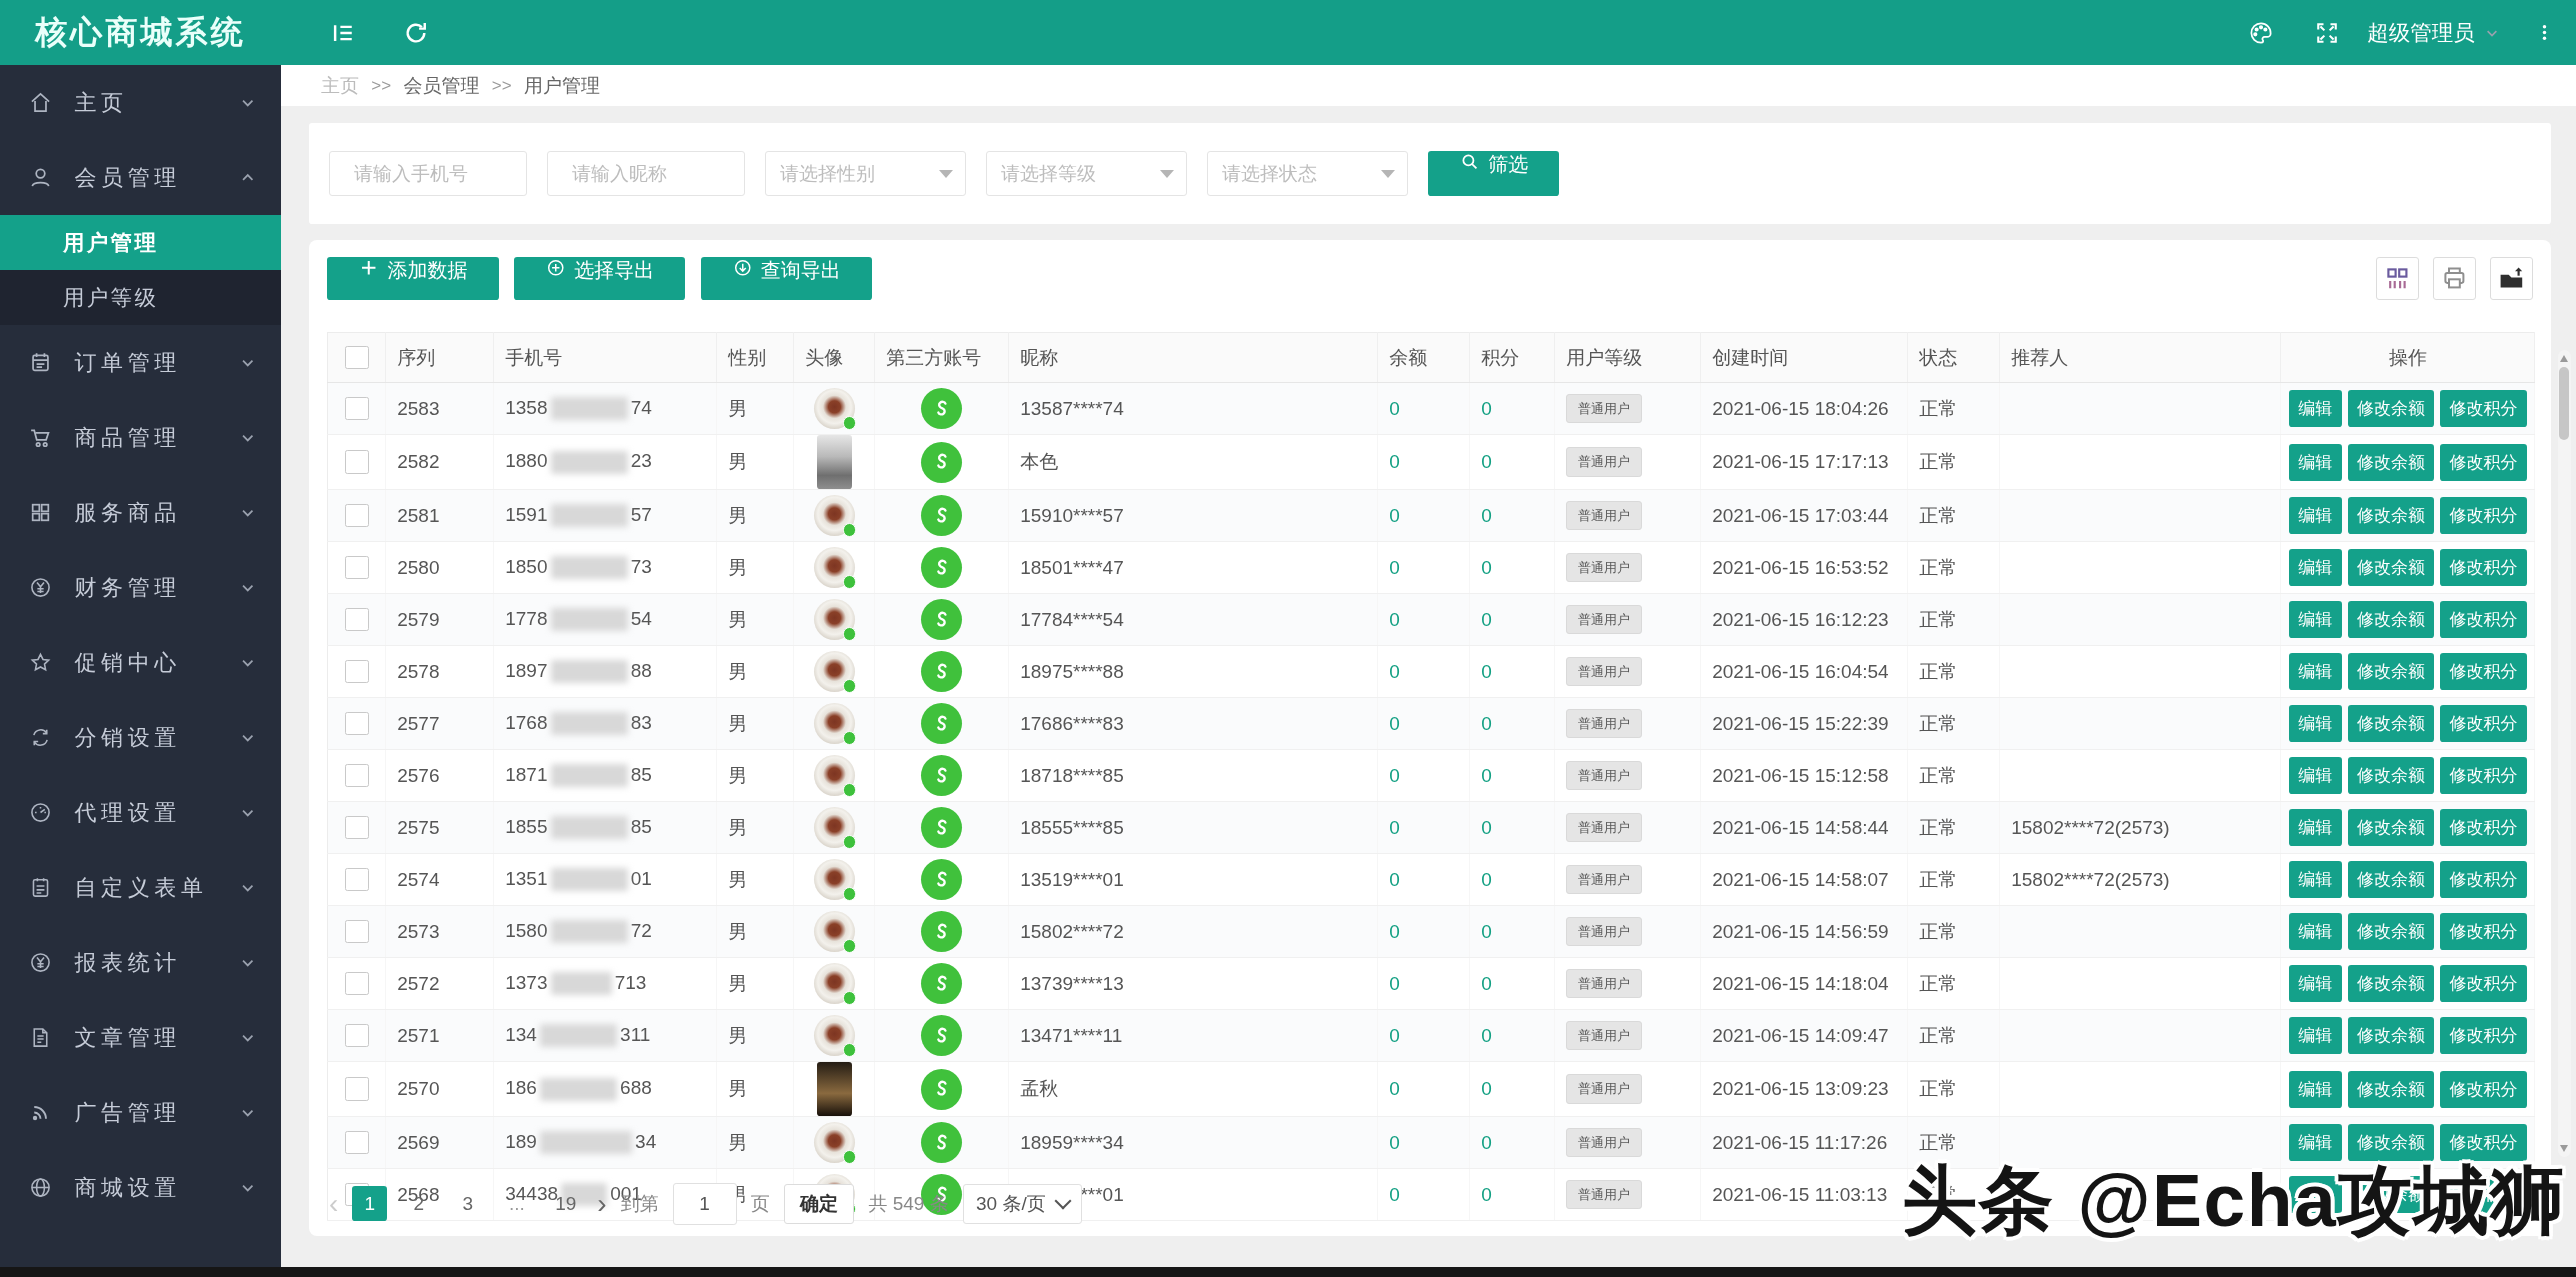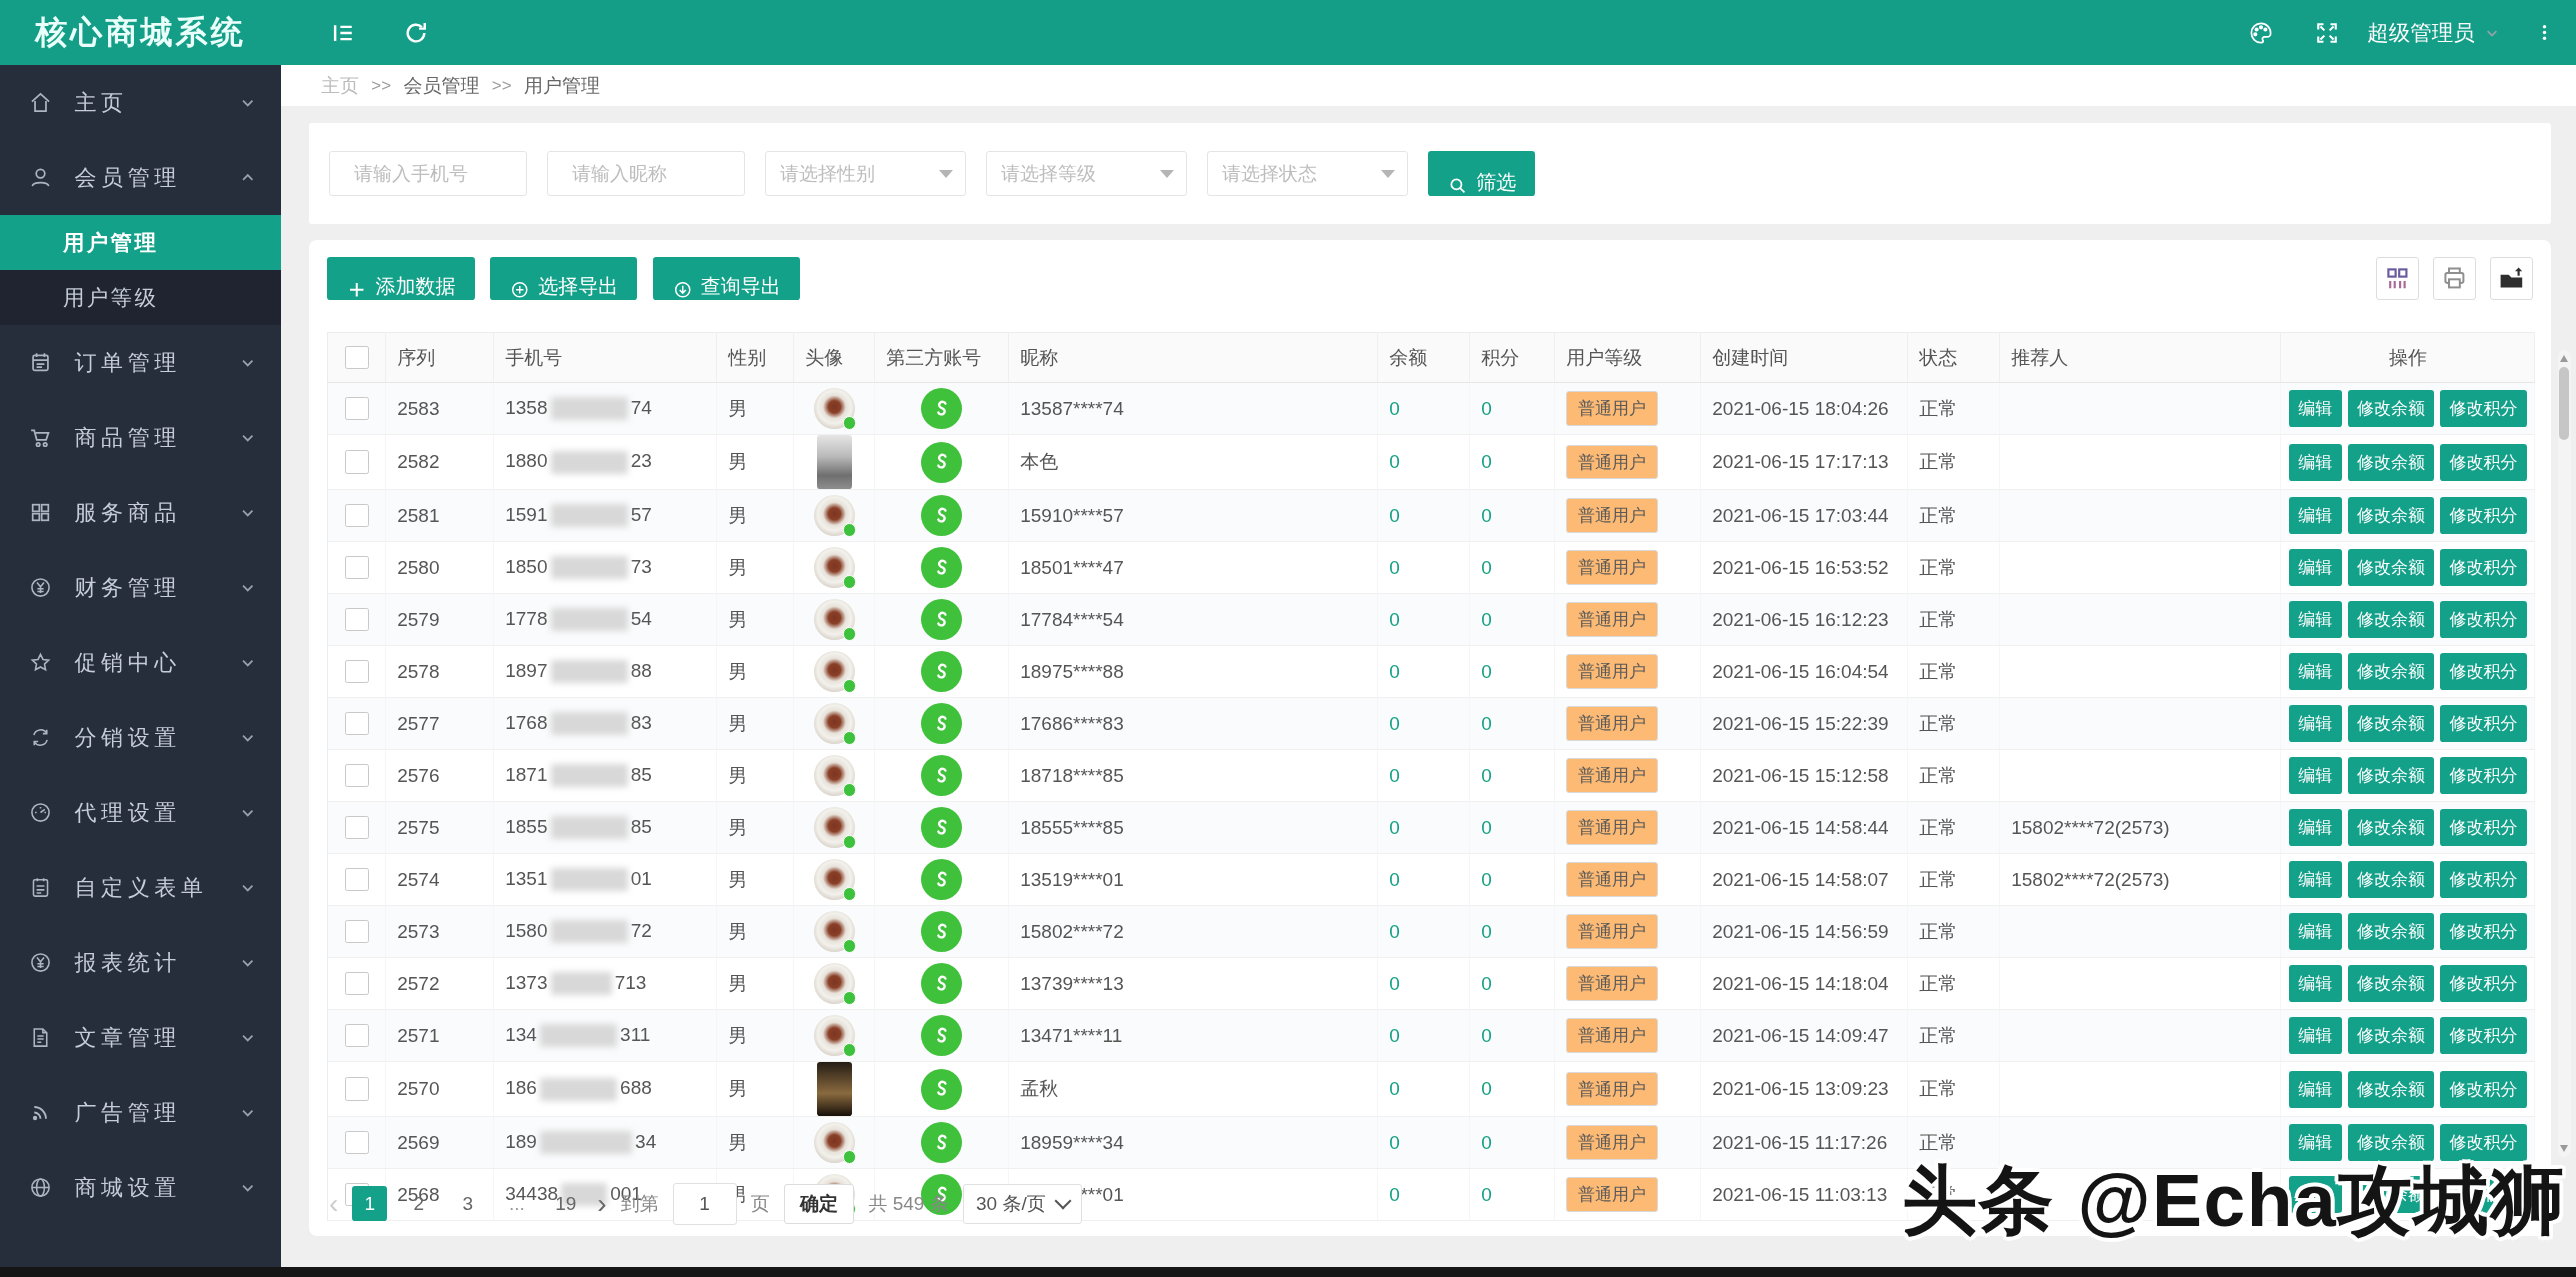--- a/index.html
+++ b/index.html
@@ -35,43 +35,43 @@
   .breadcrumb .crumb{color:#666;cursor:pointer}
   .breadcrumb .sep{color:#9a9a9a;font-size:17px}
 
   .filter-card{position:absolute;left:28px;right:24.6px;top:58px;height:101px;background:#fff;border-radius:3.1px;
                display:flex;align-items:center;padding:0 20px;gap:20px;box-sizing:border-box}
   .tin{width:198px;height:45px;border:0.8px solid #e4e4e4;border-radius:3.1px;padding:0 24px;font-size:19px;color:#666;outline:none;box-sizing:border-box}
   .tin::placeholder{color:#bdbdbd}
   .sel{width:201px;height:45px;border:0.8px solid #e4e4e4;border-radius:3.1px;background:#fff;display:flex;align-items:center;
        justify-content:space-between;padding:0 12.3px 0 14px;font-size:19px;color:#bdbdbd;cursor:pointer;box-sizing:border-box}
   .caret{width:0;height:0;border-left:7px solid transparent;border-right:7px solid transparent;border-top:8.5px solid #b5b5b5}
-  .btn-accent{background:#14a18a;color:#fff;border:none;border-radius:3.1px;height:45px;padding:0 19px;font-size:20px;
-              display:flex;align-items:flex-end;gap:7.7px;cursor:pointer;font-family:inherit}
+  .btn-accent{background:#14a18a;color:#fff;border:none;border-radius:3.1px;height:45px;padding:0 31px;font-size:20px;
+              display:flex;align-items:flex-start;gap:7.7px;cursor:pointer;font-family:inherit}
   .bicon{width:21.5px;height:21.5px;color:#fff}
 
   .table-card{position:absolute;left:28px;right:24.6px;top:175px;height:996px;background:#fff;border-radius:8px;
               padding:17px 18.4px;box-sizing:border-box}
   .toolbar{display:flex;align-items:center}
   .toolbar .btn-accent{height:43px;margin-right:15.4px}
   .tspacer{flex:1}
   .sq{width:43px;height:43px;border:0.8px solid #dcdcdc;border-radius:3.1px;background:#fff;display:flex;align-items:center;
       justify-content:center;margin-left:14px;cursor:pointer;padding:6.1px;box-sizing:border-box}
 
   table{width:100%;border-collapse:collapse;table-layout:fixed;margin-top:32px;border:0.8px solid #ececec}
   th{height:49px;background:#fafafa;font-weight:normal;font-size:19px;color:#555;text-align:left;padding:0 10.8px;
      border-bottom:0.8px solid #e6e6e6;border-right:0.8px solid #efefef;white-space:nowrap;overflow:hidden}
   td{height:51px;font-size:19px;color:#555;padding:0 10.8px;border-bottom:0.8px solid #f0f0f0;border-right:0.8px solid #f6f6f6;
      white-space:nowrap;overflow:hidden;vertical-align:middle}
   tr.odd td{background:#fafbfc}
   .c{text-align:center}
   .ccb{text-align:center}
   .cb{display:inline-block;width:21.5px;height:21.5px;border:0.8px solid #c9c9c9;border-radius:2.3px;background:#fff;vertical-align:middle;cursor:pointer}
   .num{color:#13a083}
-  .badge{display:inline-block;border:0.8px solid #d9d9d9;border-radius:3.1px;padding:4.6px 10.8px;font-size:17px;color:#595959;background:#fdba74}
+  .badge{display:inline-block;border:0.8px solid #d9d9d9;border-radius:3.1px;padding:4.6px 10.8px;font-size:13px;color:#595959;background:#e5e5e5}
   .blurseg{display:inline-block;height:23px;background:#d8d8d8;border-radius:2.3px;vertical-align:middle;filter:blur(3.1px);margin:0 3.1px}
   .avatar{width:41px;height:41px;border-radius:50%;position:relative;display:inline-block;vertical-align:middle;
           background:radial-gradient(circle at 50% 46%,#7d3522 0%,#8a4028 20%,#e7e2da 38%,#f3f1ec 55%,#d6d0c6 76%,#efede8 100%)}
   .avatar.photo-gray{width:35px;height:54px;border-radius:3.1px;background:linear-gradient(180deg,#e6e6e6,#b9b9b9 40%,#6f6f6f 75%,#8e8e8e)}
   .avatar.photo-dark{width:35px;height:54px;border-radius:3.1px;background:linear-gradient(180deg,#241c14,#8a6a3f 58%,#17100a)}
   .avatar .dot{position:absolute;right:-1.5px;bottom:-0.8px;width:11.5px;height:11.5px;border-radius:50%;background:#3ec13c;border:1.5px solid #fff}
   .wx{width:41px;height:41px;border-radius:50%;background:#40c13c;display:inline-flex;align-items:center;justify-content:center;
       vertical-align:middle;padding:7.7px;box-sizing:border-box}
   .wx svg{width:100%;height:100%}
   .cact{text-align:center;padding:0 3.1px}

